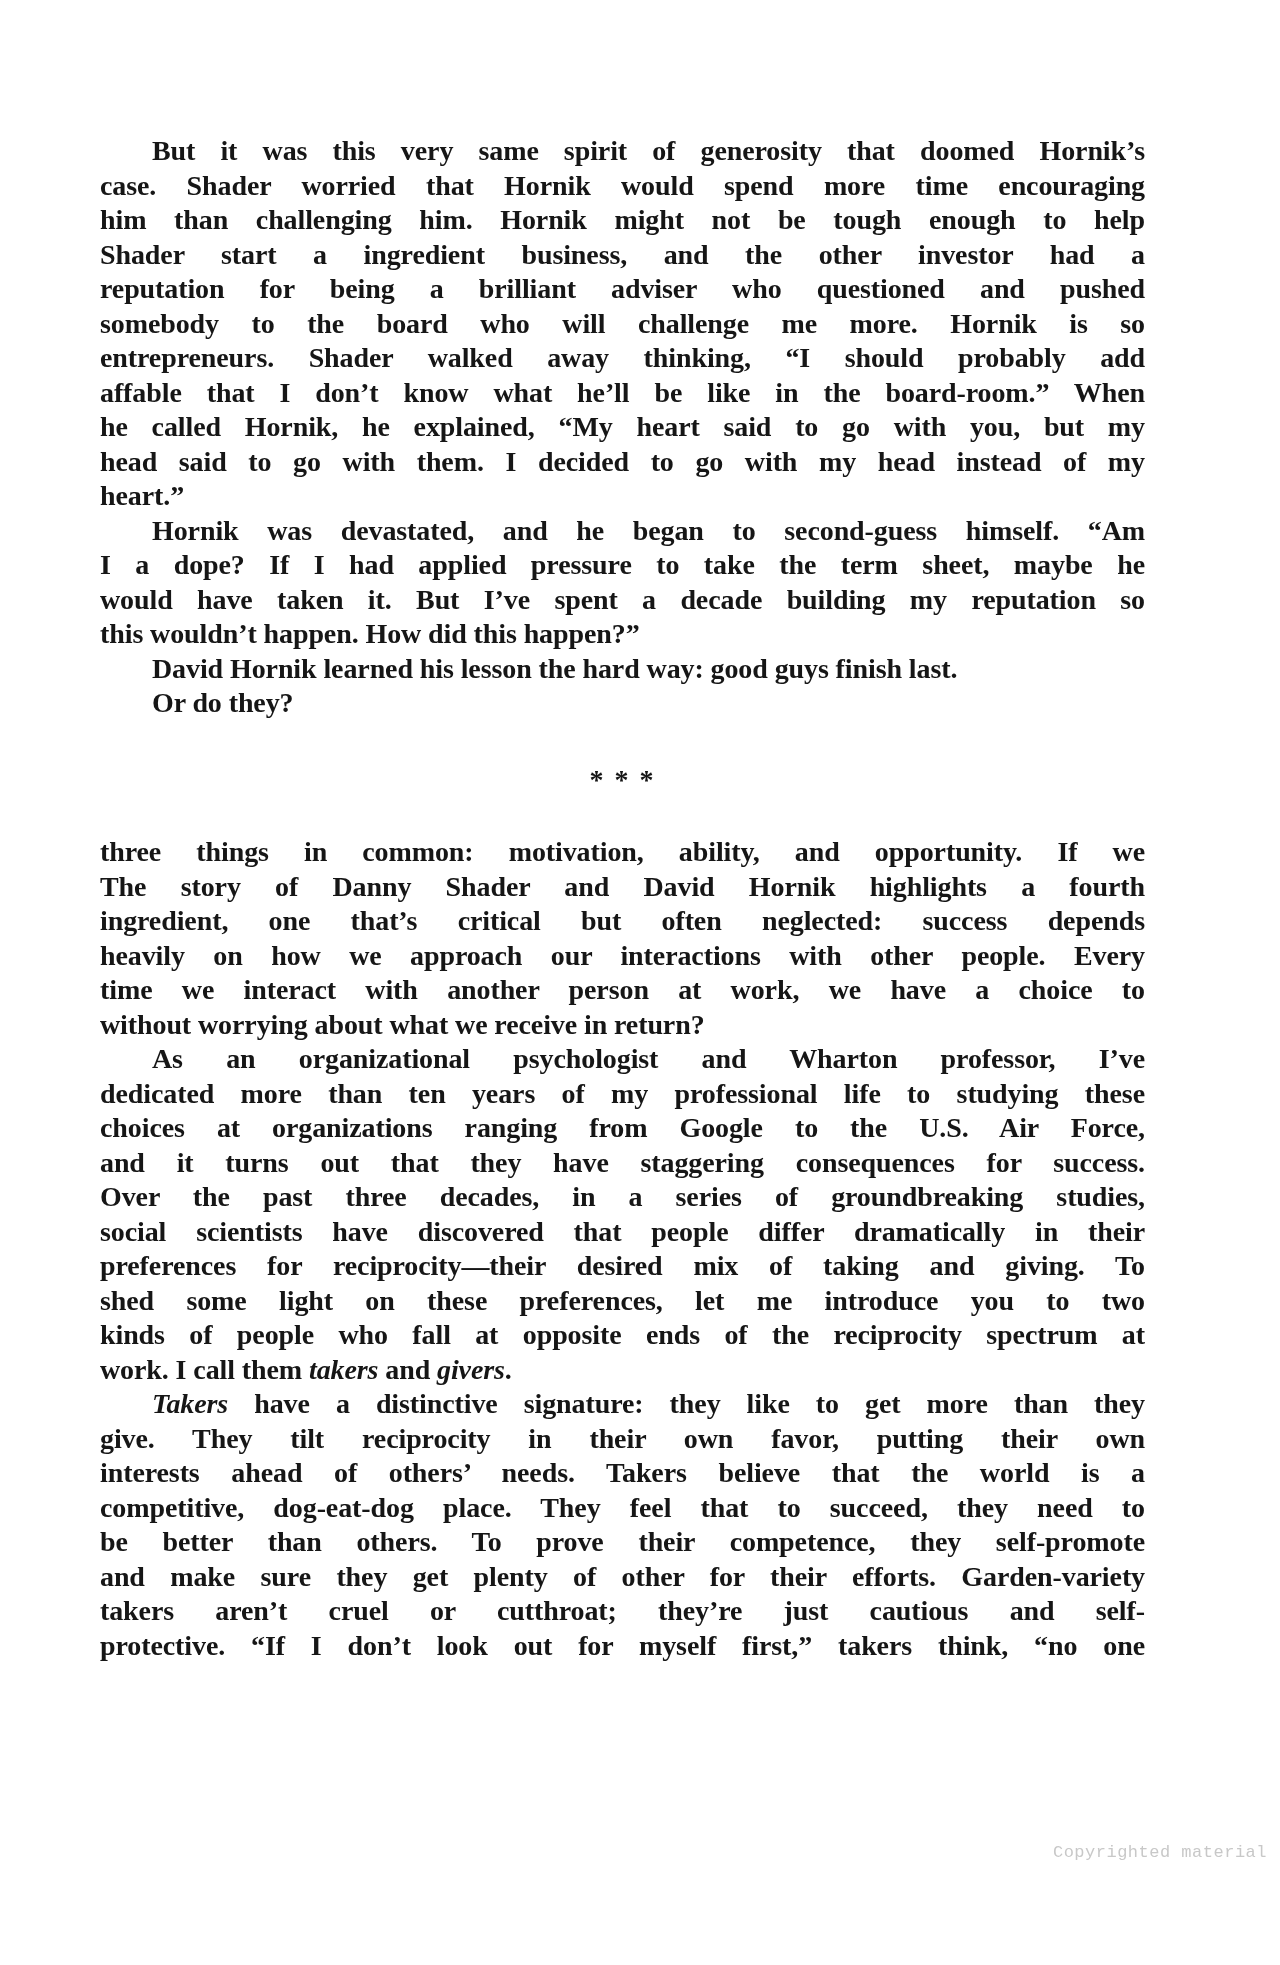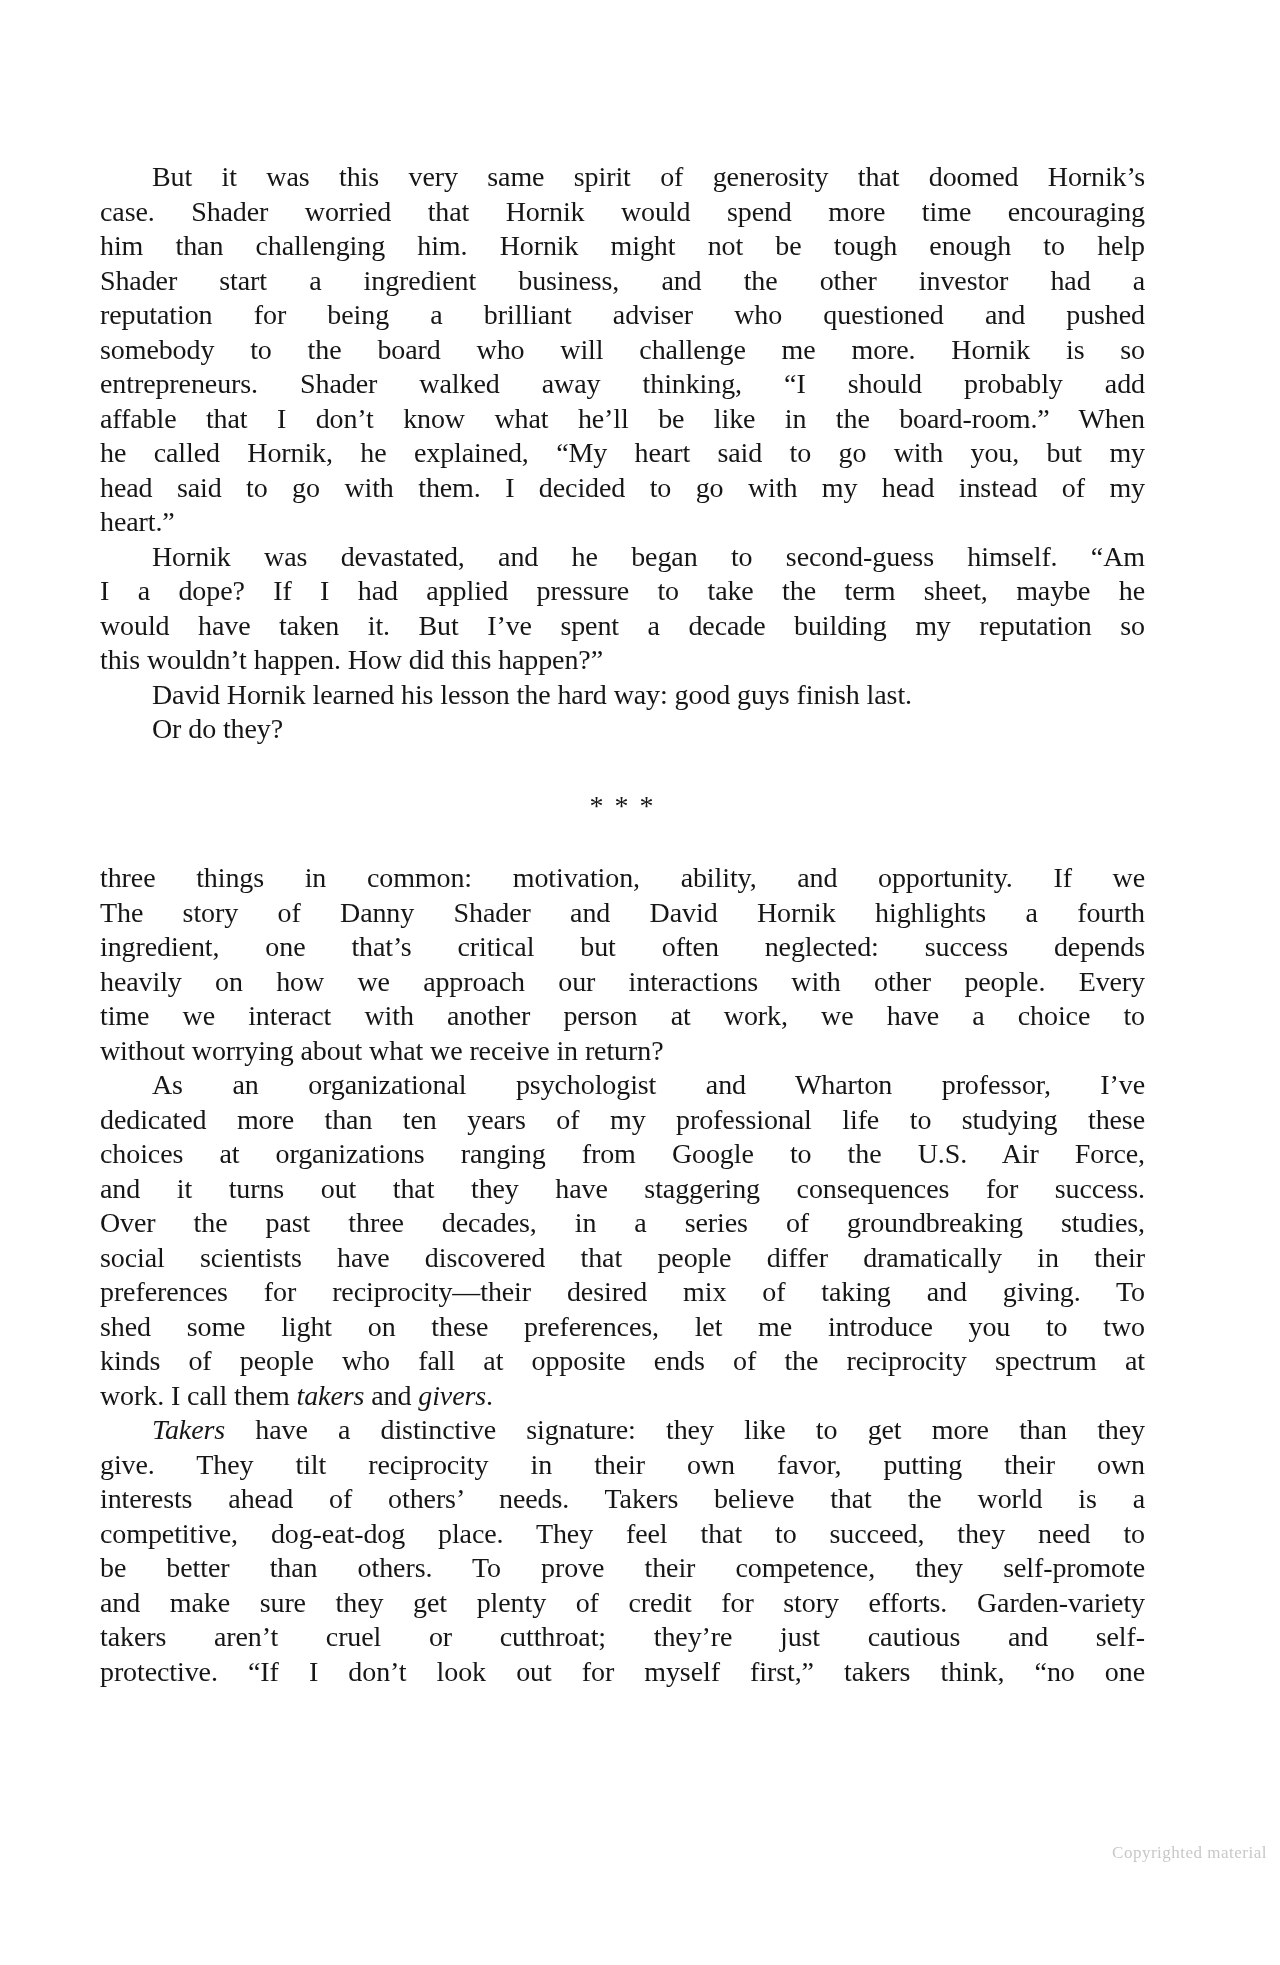--- a/index.html
+++ b/index.html
@@ -12,26 +12,27 @@
   .page {
     position: relative;
     width: 1280px;
     height: 1965px;
     background: #ffffff;
     overflow: hidden;
   }
   .text-block {
     position: absolute;
     left: 100px;
-    top: 160px;
+    top: 134px;
     width: 1045px;
     font-size: 28px;
     line-height: 34.5px;
     color: #161616;
     letter-spacing: -0.1px;
+    font-weight: bold;
   }
   .line {
     text-align: justify;
     text-align-last: justify;
     white-space: normal;
   }
   .line.last {
     text-align-last: left;
   }
   .line.indent {
@@ -45,21 +46,21 @@
     line-height: 34.5px;
     margin-top: 42px;
     margin-bottom: 38px;
     letter-spacing: 2px;
     color: #161616;
   }
   .watermark {
     position: absolute;
     top: 1843px;
     right: 13px;
-    font-family: Liberation Serif, serif;
+    font-family: Liberation Mono, monospace;
     font-size: 17px;
     color: #c8c8c8;
     letter-spacing: 0.5px;
   }
 </style>
 </head>
 <body>
 
 <div class="page">
   <div class="text-block">
@@ -111,20 +112,20 @@
           <div class="line">shed some light on these preferences, let me introduce you to two</div>
           <div class="line">kinds of people who fall at opposite ends of the reciprocity spectrum at</div>
           <div class="line last">work. I call them <em>takers</em> and <em>givers</em>.</div>
         </div>
         <div class="paragraph">
           <div class="line indent"><em>Takers</em> have a distinctive signature: they like to get more than they</div>
           <div class="line">give. They tilt reciprocity in their own favor, putting their own</div>
           <div class="line">interests ahead of others’ needs. Takers believe that the world is a</div>
           <div class="line">competitive, dog-eat-dog place. They feel that to succeed, they need to</div>
           <div class="line">be better than others. To prove their competence, they self-promote</div>
-          <div class="line">and make sure they get plenty of credit for story efforts. Garden-variety</div>
+          <div class="line">and make sure they get plenty of other for their efforts. Garden-variety</div>
           <div class="line">takers aren’t cruel or cutthroat; they’re just cautious and self-</div>
           <div class="line">protective. “If I don’t look out for myself first,” takers think, “no one</div>
         </div>
       </div>
   </div>
   <div class="watermark">Copyrighted material</div>
 </div>
 
 </body></html>

